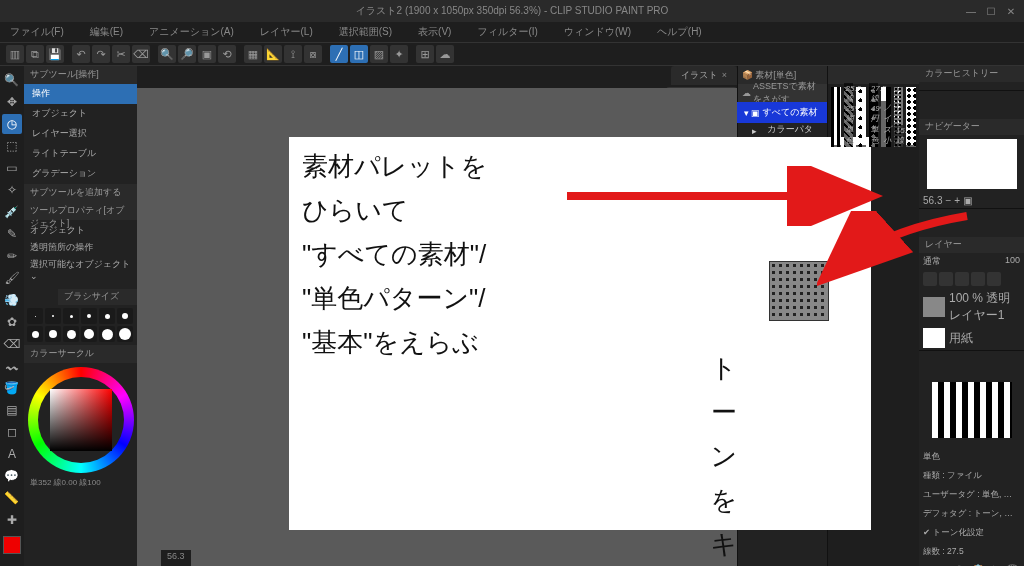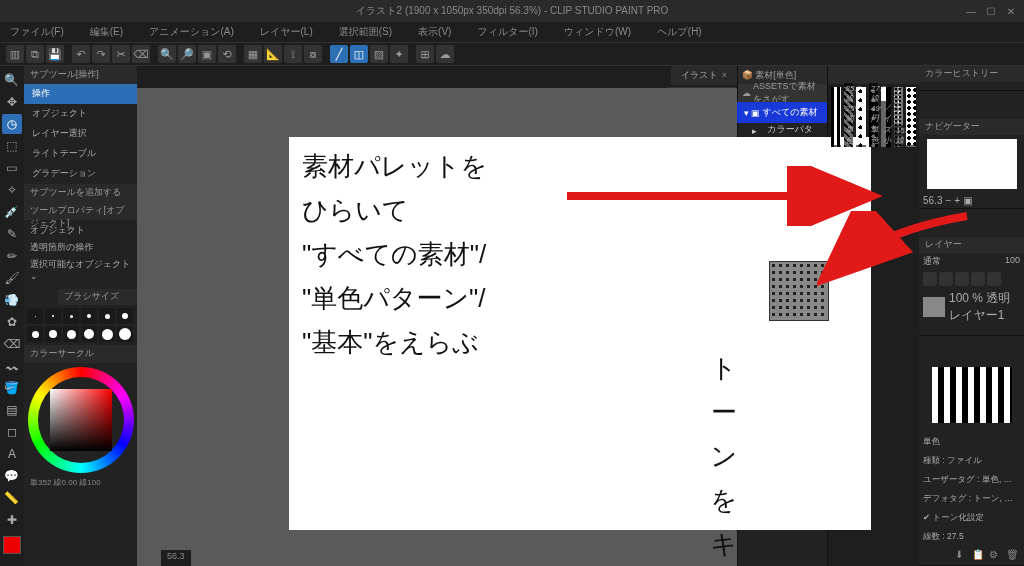--- a/index.html
+++ b/index.html
@@ -349,20 +349,24 @@
           <div class="i"></div>
         </div>
       <div class="layer-list">
         <div class="ly">
           <div class="lt"></div>
           <div>
             <div>100 % 透明</div>
             <div>レイヤー1</div>
           </div>
         </div>
+        <div class="ly">
+          <div class="lt" style="background:#fff"></div>
+          <div>用紙</div>
+        </div>
       </div>
     </div>
     <div class="rp-section">
       <div class="mat-big-th"></div>
       <div class="mat-info">
         <div class="ln">単色</div>
         <div class="ln">種類 : ファイル</div>
         <div class="ln">ユーザータグ : 単色, 単色パターン…</div>
         <div class="ln">デフォタグ : トーン, 円, 27.5線…</div>
         <div class="ln">✔ <span>トーン化設定</span></div>

